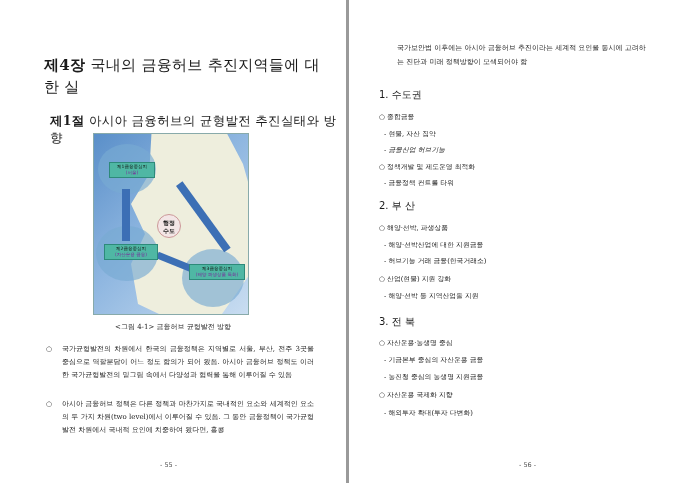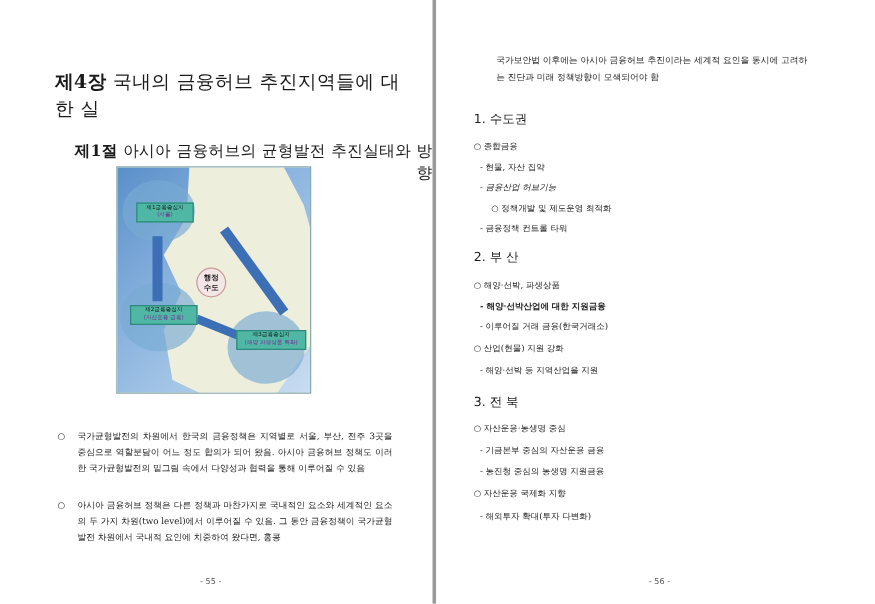--- a/index.html
+++ b/index.html
@@ -6,21 +6,21 @@
   body { width:700px; height:483px; background:#ffffff; position:relative; overflow:hidden;
          font-family:"DejaVu Serif", serif; color:#1a1a1a; }
   .page { position:absolute; top:0; height:483px; background:#fff; }
   .page-left { left:0; width:346px; }
   .page-right { left:349px; width:290px; }
   .divider { position:absolute; left:346px; top:0; width:3px; height:483px; background:#9a9a9a; }
 
   .chapter-title { position:absolute; left:44px; top:44px; width:280px; font-size:15px; line-height:22px; font-weight:normal; letter-spacing:0.3px; }
   .chapter-title .num { font-weight:bold; }
   .chapter-title .line2 { display:block; padding-left:38px; }
-  .section-title { position:absolute; left:50px; top:103px; font-size:12.5px; font-weight:normal; letter-spacing:0.3px;text-align:right; }
+  .section-title { position:absolute; left:50px; top:103px; font-size:12.5px; font-weight:normal; letter-spacing:0.3px; }
   .section-title .num { font-weight:bold; }
 
   .map { position:absolute; left:93px; top:133px; width:154px; height:180px;
          background:linear-gradient(135deg,#5a8fc9 0%,#8eb6e0 45%,#c9ddf1 100%); border:1px solid #8aa; overflow:hidden; }
   .land { position:absolute; left:30px; top:-10px; width:140px; height:200px; background:#eeeedd;
           clip-path:polygon(20% 0,70% 0,85% 20%,95% 45%,90% 75%,70% 95%,40% 100%,10% 90%,5% 70%,15% 55%,5% 40%,18% 25%); }
   .circle { position:absolute; border-radius:50%; background:rgba(120,170,210,0.65); }
   .hub-box { position:absolute; background:#4fb7a4; border:1px solid #2d8a7a; font-family:"DejaVu Sans", sans-serif;
              font-size:4.5px; text-align:center; color:#111; padding:1px 2px; line-height:6px; }
   .hub-box .sub { color:#7a2a9a; display:block; }
@@ -74,20 +74,21 @@
     <div class="hub-box" style="left:95px;top:130px;width:50px;">
       <span>제3금융중심지</span>
       <span class="sub">(해양 파생상품 특화)</span>
     </div>
     <div class="center-badge">
       <span>행정</span><br>
       <span>수도</span>
     </div>
   </div>
 
+  <div class="caption">&lt;그림 4-1&gt; 금융허브 균형발전 방향</div>
 
   <div class="body-para" style="top:343px;">
     <span class="bullet">○</span>
     <span class="txt">국가균형발전의 차원에서 한국의 금융정책은 지역별로 서울, 부산, 전주 3곳을 중심으로 역할분담이 어느 정도 합의가 되어 왔음. 아시아 금융허브 정책도 이러한 국가균형발전의 밑그림 속에서 다양성과 협력을 통해 이루어질 수 있음</span>
   </div>
   <div class="body-para" style="top:398px;">
     <span class="bullet">○</span>
     <span class="txt">아시아 금융허브 정책은 다른 정책과 마찬가지로 국내적인 요소와 세계적인 요소의 두 가지 차원(two level)에서 이루어질 수 있음. 그 동안 금융정책이 국가균형발전 차원에서 국내적 요인에 치중하여 왔다면, 홍콩</span>
   </div>
 
@@ -96,27 +97,27 @@
 
 <div class="divider"></div>
 
 <div class="page page-right">
   <div class="intro">국가보안법 이후에는 아시아 금융허브 추진이라는 세계적 요인을 동시에 고려하는 진단과 미래 정책방향이 모색되어야 함</div>
 
   <div class="r-heading" style="top:88px;">1. 수도권</div>
   <div class="r-item l1" style="top:112px;">○ 종합금융</div>
   <div class="r-item l2" style="top:129px;">- 현물, 자산 집약</div>
   <div class="r-item l2" style="top:145px;font-style:italic;">- 금융산업 허브기능</div>
-  <div class="r-item l1" style="top:162px;margin-left:14px;">○ 정책개발 및 제도운영 최적화</div>
+  <div class="r-item l1" style="top:162px;">○ 정책개발 및 제도운영 최적화</div>
   <div class="r-item l2" style="top:178px;">- 금융정책 컨트롤 타워</div>
 
   <div class="r-heading" style="top:199px;">2. 부 산</div>
   <div class="r-item l1" style="top:223px;">○ 해양·선박, 파생상품</div>
-  <div class="r-item l2" style="top:240px;font-weight:bold;">- 해양·선박산업에 대한 지원금융</div>
-  <div class="r-item l2" style="top:256px;">- 이루어질 거래 금융(한국거래소)</div>
+  <div class="r-item l2" style="top:240px;">- 해양·선박산업에 대한 지원금융</div>
+  <div class="r-item l2" style="top:256px;">- 허브기능 거래 금융(한국거래소)</div>
   <div class="r-item l1" style="top:274px;">○ 산업(현물) 지원 강화</div>
   <div class="r-item l2" style="top:291px;">- 해양·선박 등 지역산업을 지원</div>
 
   <div class="r-heading" style="top:315px;">3. 전 북</div>
   <div class="r-item l1" style="top:338px;">○ 자산운용·농생명 중심</div>
   <div class="r-item l2" style="top:355px;">- 기금본부 중심의 자산운용 금융</div>
   <div class="r-item l2" style="top:372px;">- 농진청 중심의 농생명 지원금융</div>
   <div class="r-item l1" style="top:390px;">○ 자산운용 국제화 지향</div>
   <div class="r-item l2" style="top:408px;">- 해외투자 확대(투자 다변화)</div>
 

